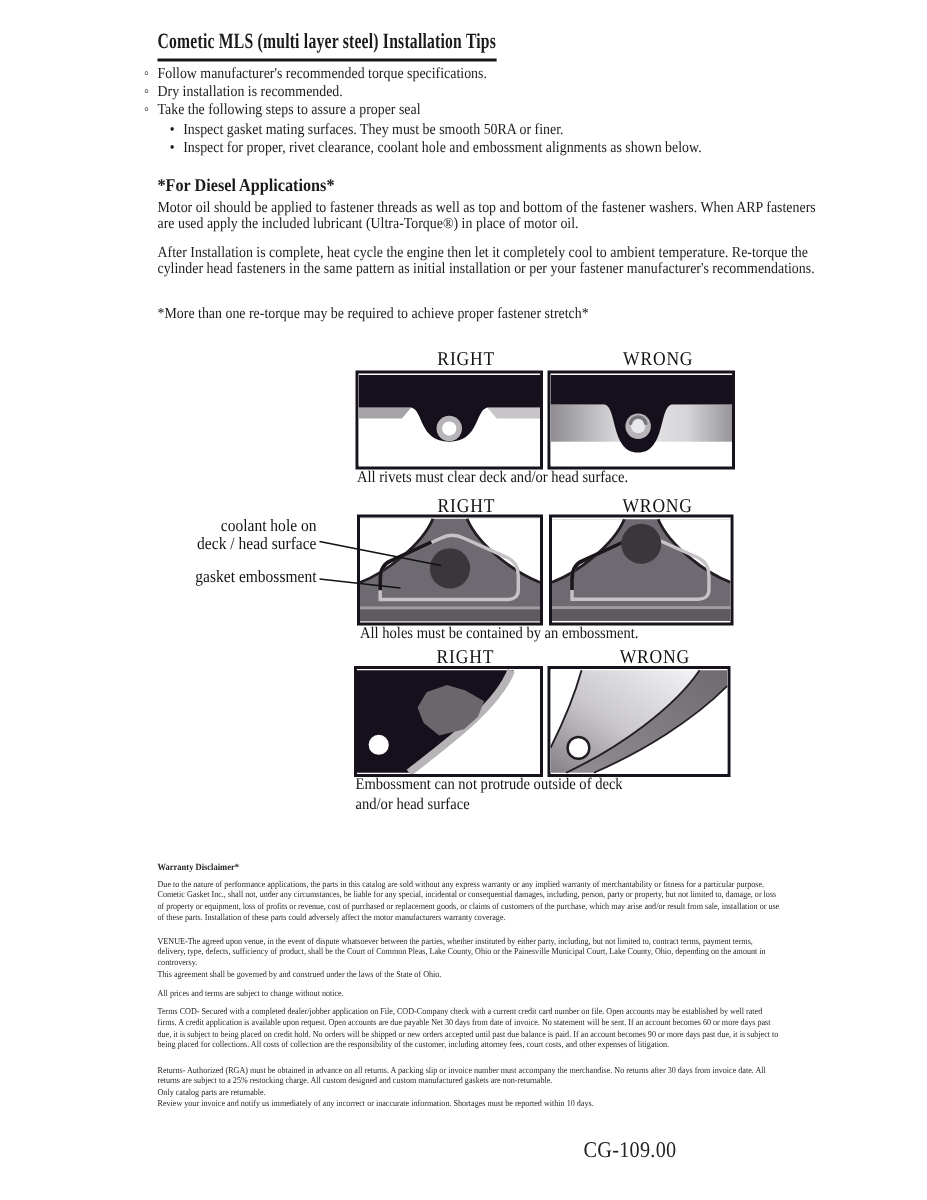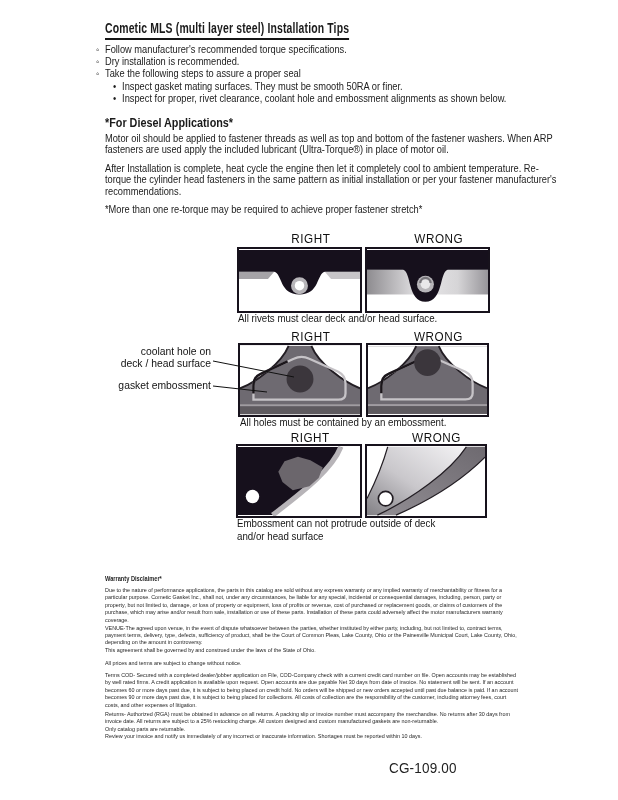--- a/index.html
+++ b/index.html
@@ -1,18 +1,18 @@
 <!DOCTYPE html>
 <html><head>
 <meta charset="utf-8">
 <style>
   html,body { margin:0; padding:0; background:#fff; }
   .page {
     position:relative; width:618px; height:800px; background:#ffffff;
-    font-family:Liberation Sans, sans-serif; color:#1b1b1b; overflow:hidden;
+    font-family:Liberation Serif, serif; color:#1b1b1b; overflow:hidden;
   }
   .abs { position:absolute; }
   .cond  { transform:scaleX(0.90); transform-origin:0 0; }
   .cond-r{ transform:scaleX(0.90); transform-origin:100% 0; }
   .cond-t{ transform:scaleX(0.72); transform-origin:0 0; }
 
   .title {
     left:105px; top:20px; font-size:14.5px; font-weight:bold; white-space:nowrap;
     border-bottom:2.3px solid #161616; padding-bottom:2px; letter-spacing:0.2px;
   }

